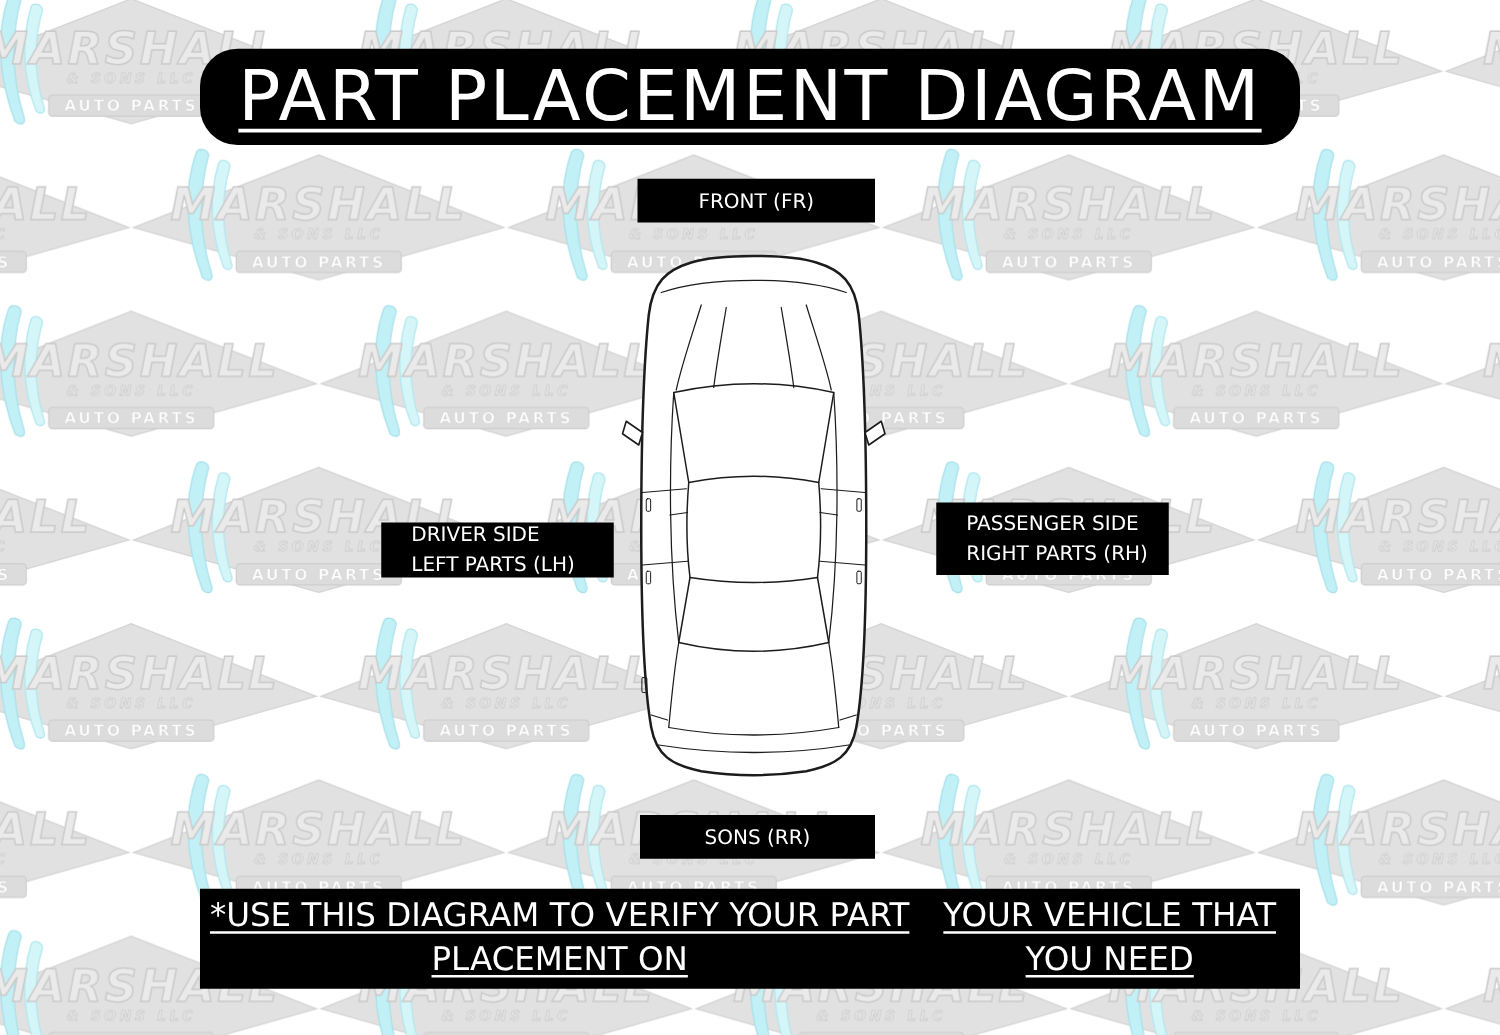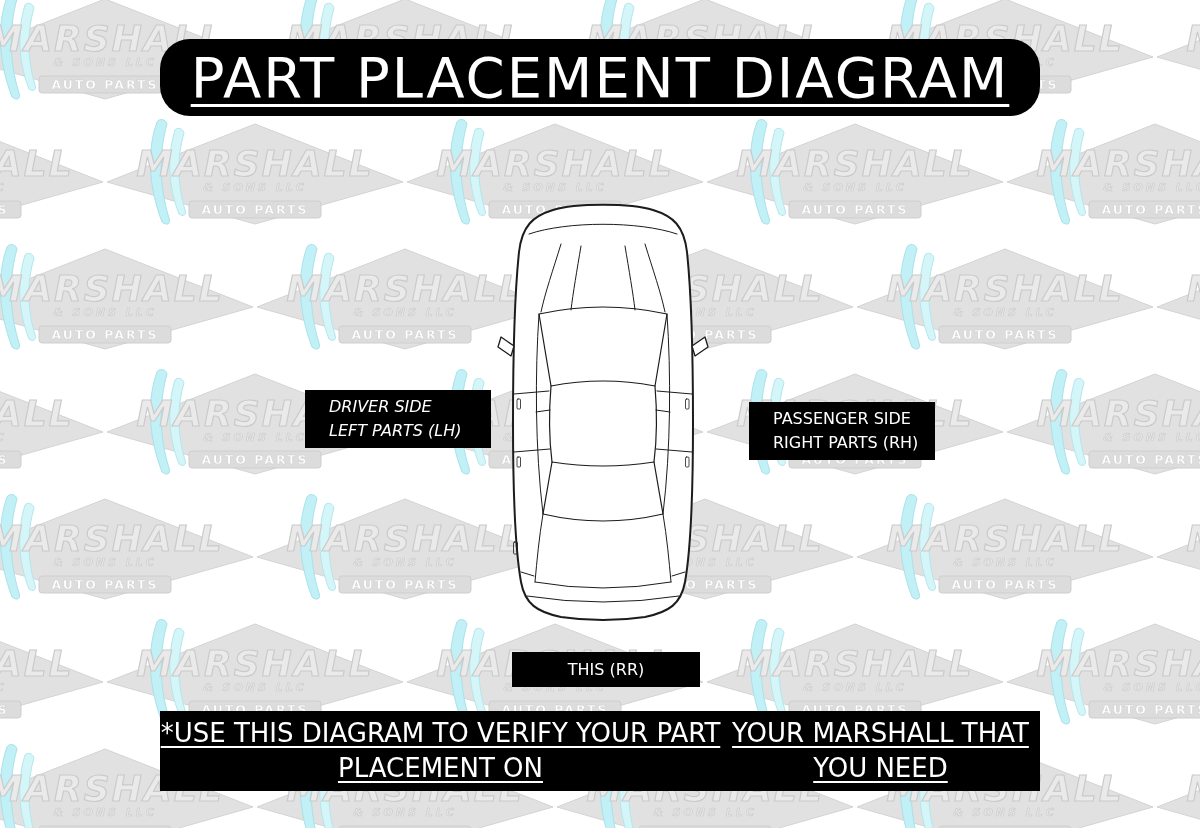--- a/index.html
+++ b/index.html
@@ -13,21 +13,21 @@
 
   .title-bar { left:160px; top:39px; width:880px; height:77px;border-radius:30px; }
   .title-text { font-size:56px; letter-spacing:2px; white-space:nowrap;
                 text-decoration:underline; text-decoration-thickness:3px; text-underline-offset:7px; }
 
   .front-label { left:510px; top:143px; width:190px; height:35px; font-size:16px; }
   .rear-label  { left:512px; top:652px; width:188px; height:35px; font-size:16px; }
 
   .side-label { flex-direction:column; align-items:flex-start; justify-content:center;
                 padding-left:24px; font-size:16px; line-height:1.5; }
-  .driver-label    { left:305px; top:390px; width:186px; height:58px;font-style:italic; }
+  .driver-label    { left:305px; top:418px; width:186px; height:44px; }
   .passenger-label { left:717px; top:402px; width:186px; height:58px;margin-left:32px; }
 
   .car-svg { position:absolute; left:497px; top:198px; }
 
   .footer-bar { left:160px; top:711px; width:880px; height:80px; flex-direction:row;
                 font-size:26px; line-height:1.35; text-align:center; }
   .footer-line { text-decoration:underline; text-underline-offset:4px; }
 </style>
 </head>
 <body>
@@ -55,20 +55,23 @@
         <use href="#wm-unit" x="300" y="-70"></use>
       </pattern>
     </defs>
     <rect width="1200" height="828" fill="url(#wm-pattern)"></rect>
   </svg>
 
   <div class="bar title-bar">
     <div class="title-text">PART PLACEMENT DIAGRAM</div>
   </div>
 
+  <div class="bar front-label">
+    <span>FRONT (FR)</span>
+  </div>
 
   <svg class="car-svg" width="212" height="430" viewBox="0 0 212 430">
     <g fill="none" stroke="#1c1c1c" stroke-linecap="round" stroke-linejoin="round">
 
       <path d="M56,12 C78,5 134,5 156,12 C176,18 187,28 190,54 C194,92 196,160 196,225
                C196,300 193,356 188,384 C184,406 172,414 148,419 C121,423 91,423 64,419
                C40,414 28,406 24,384 C19,356 16,300 16,225 C16,160 18,92 22,54 C25,28 36,18 56,12 Z" fill="#ffffff" stroke-width="2"></path>
 
       <path d="M32,36 C70,23 142,23 180,36" stroke-width="1"></path>
 
@@ -119,21 +122,21 @@
     <span>DRIVER SIDE</span>
     <span>LEFT PARTS (LH)</span>
   </div>
 
   <div class="bar side-label passenger-label">
     <span>PASSENGER SIDE</span>
     <span>RIGHT PARTS (RH)</span>
   </div>
 
   <div class="bar rear-label">
-    <span>THIS (RR)</span>
+    <span>SONS (RR)</span>
   </div>
 
   <div class="bar footer-bar">
     <div class="footer-line">*USE THIS DIAGRAM TO VERIFY YOUR PART PLACEMENT ON</div>
-    <div class="footer-line">YOUR MARSHALL THAT YOU NEED</div>
+    <div class="footer-line">YOUR VEHICLE THAT YOU NEED</div>
   </div>
 
 </div>
 
 </body></html>

